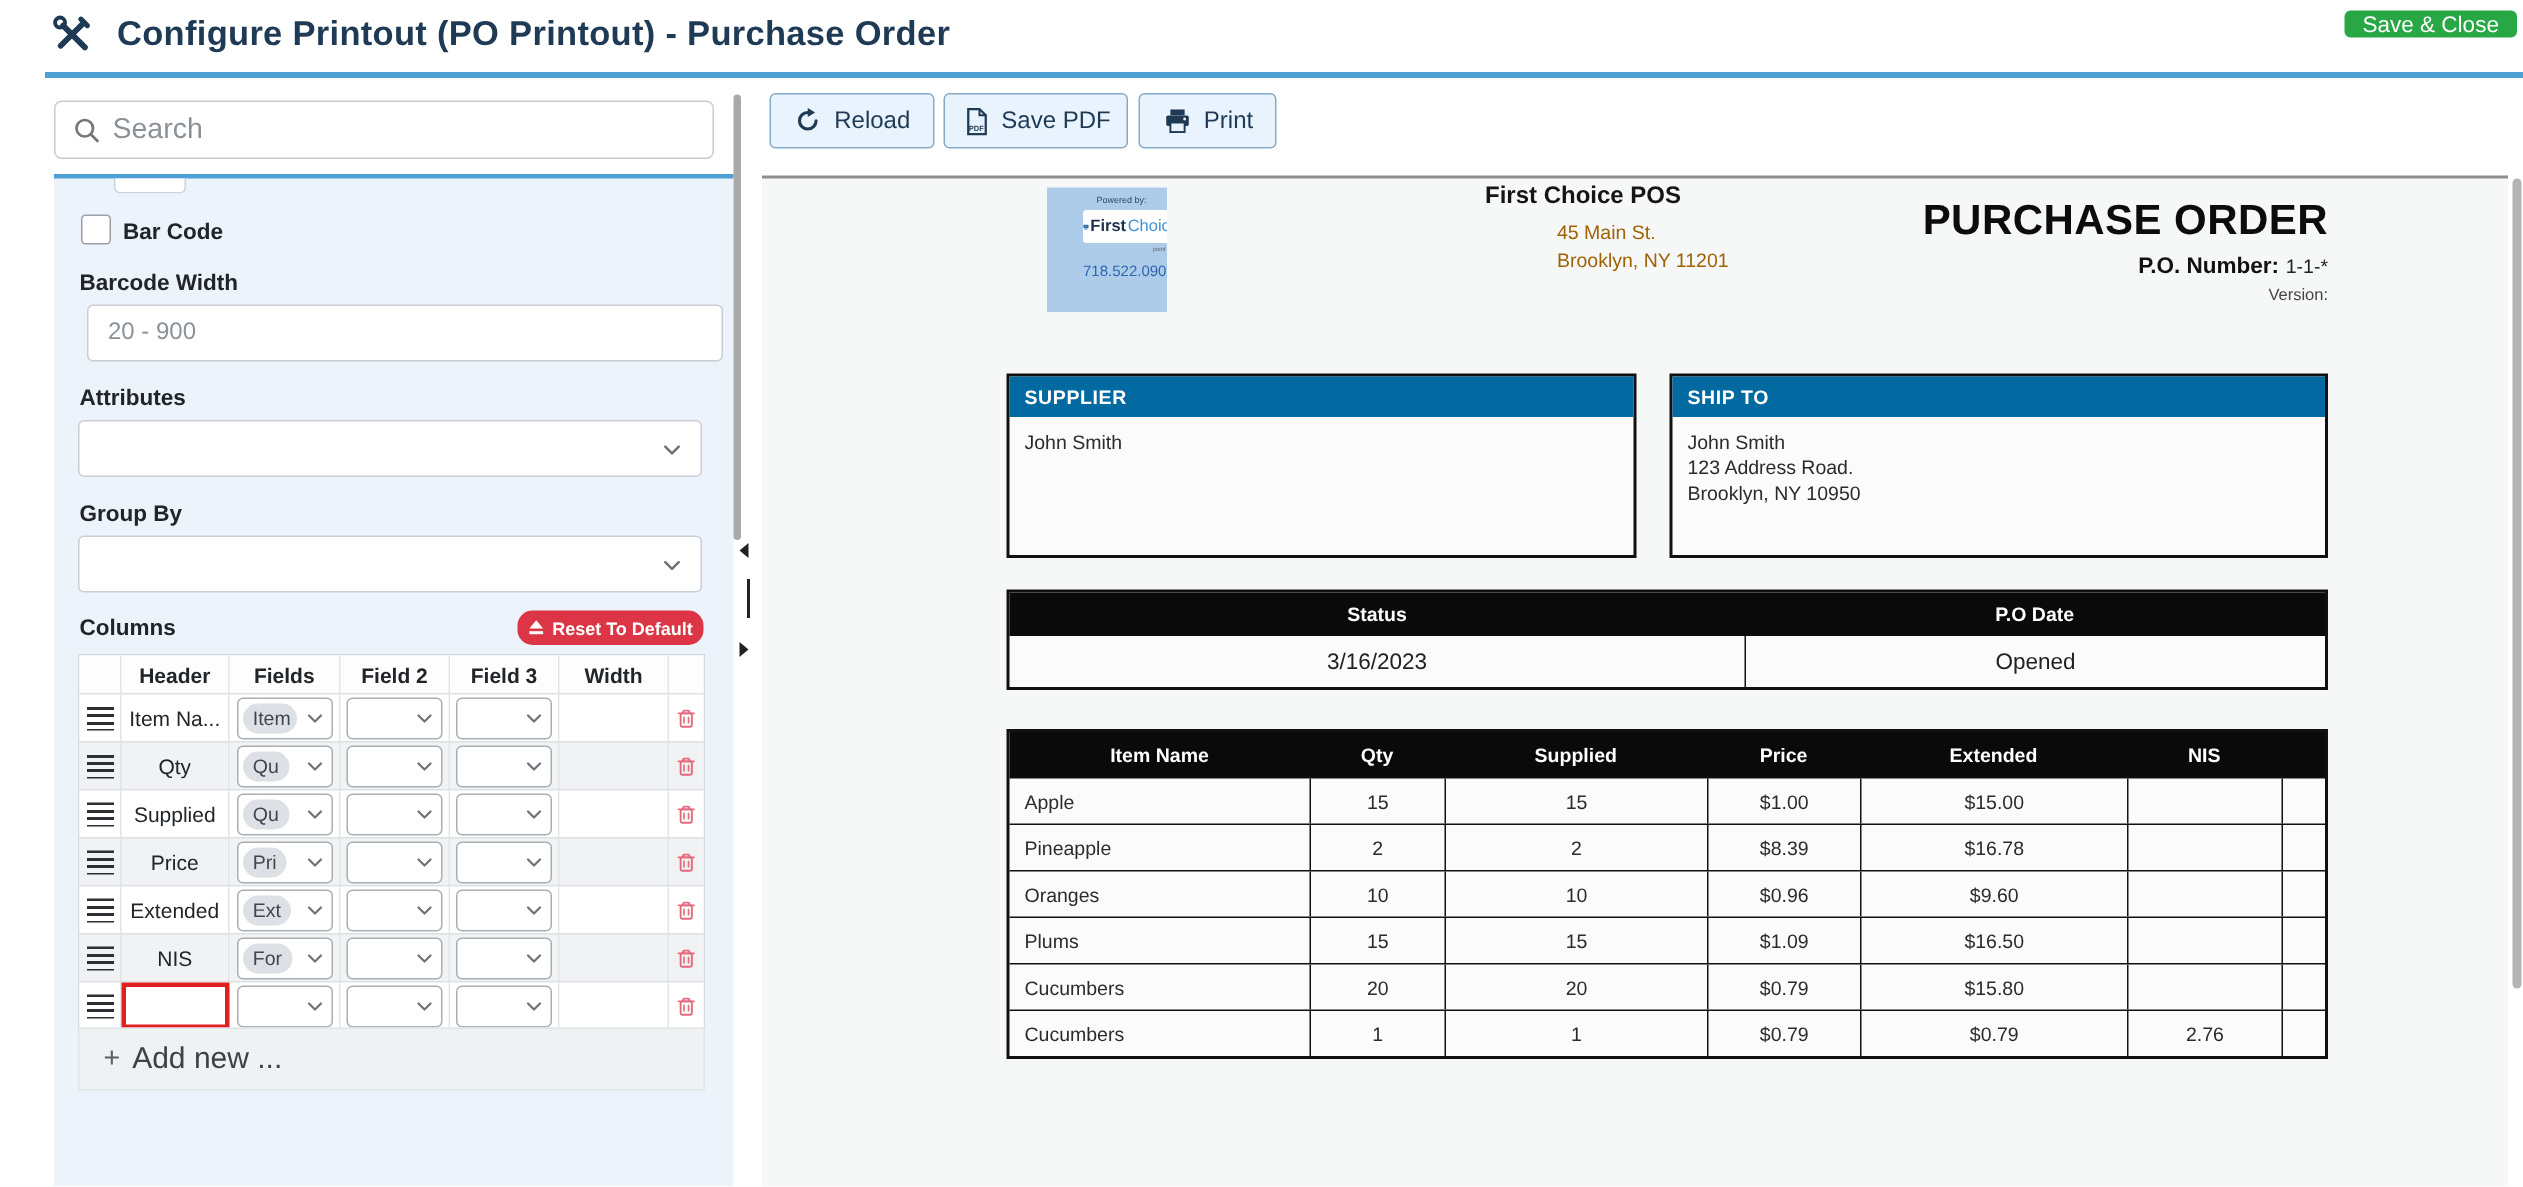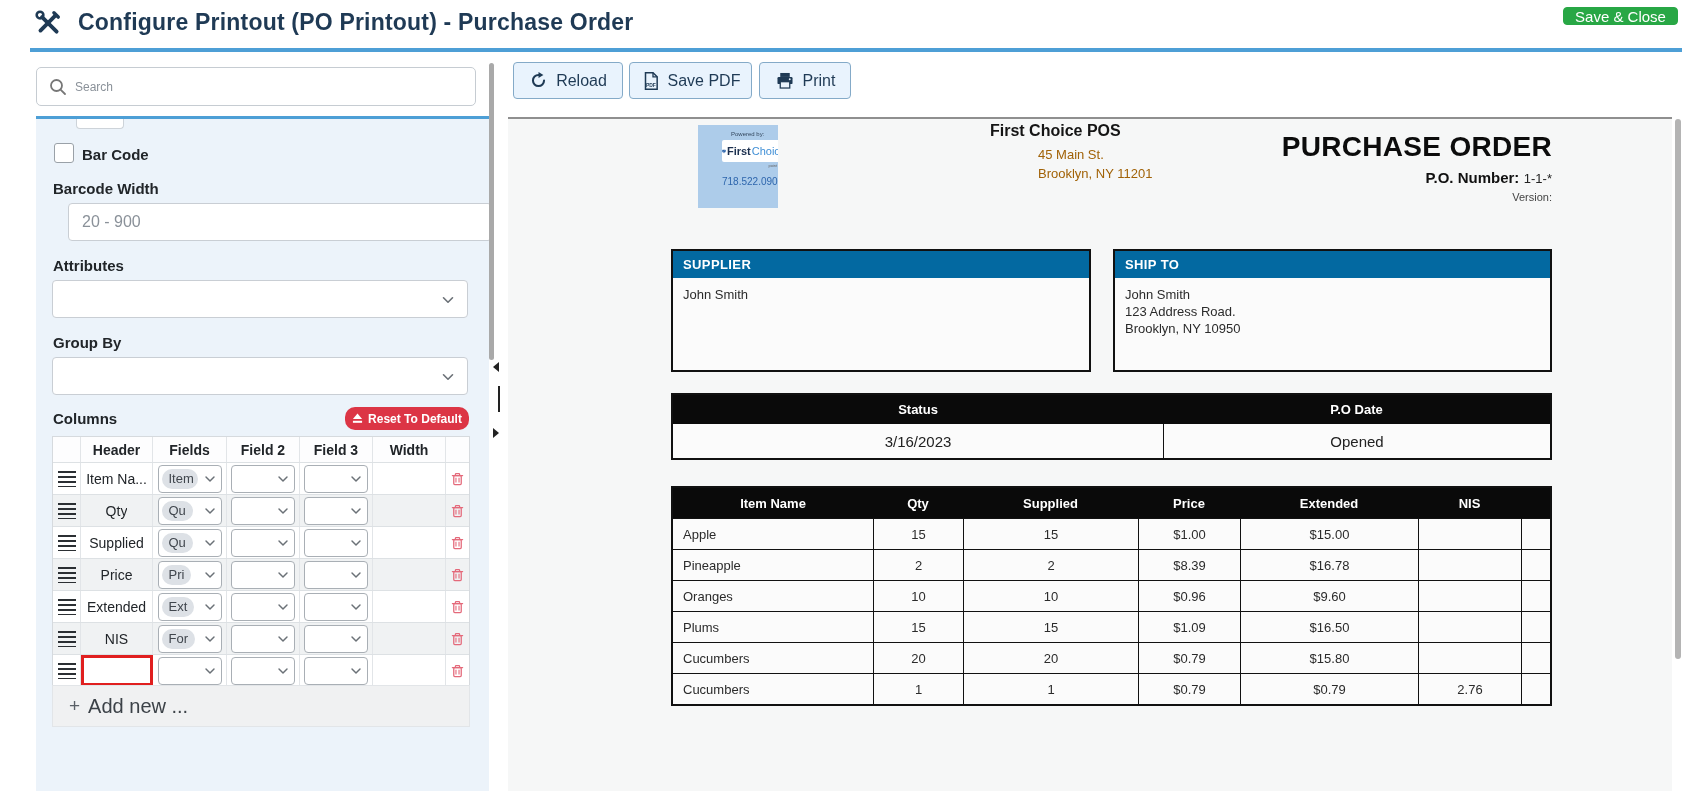--- a/index.html
+++ b/index.html
@@ -10,29 +10,29 @@
   .app-header { position:absolute; left:0; top:0; width:1682px; height:48px; background:#fff; }
   .tools-ico { position:absolute; left:34px; top:9px; width:28px; height:28px; }
   .app-title { position:absolute; left:78px; top:9px; font-size:23px; font-weight:700; color:#1f3a55; letter-spacing:.2px; }
   .save-close { position:absolute; left:1563px; top:7px; width:115px; height:18px; background:#28a745; color:#fff;
     border:1px solid #28a745; border-radius:4px; font-size:15px; display:flex; align-items:center; justify-content:center; cursor:pointer; }
   .blue-rule { position:absolute; left:30px; top:48px; width:1652px; height:4px; background:#4d9fd6; }
 
   
   .search-box { position:absolute; left:36px; top:67px; width:440px; height:39px; border:1px solid #c6ccd2; border-radius:5px; background:#fff; }
   .search-box svg { position:absolute; left:11px; top:9px; }
-  .search-box input { position:absolute; left:38px; top:1px; width:395px; height:35px; border:none; outline:none; font-size:12px; color:#333; background:transparent; font-family:"Liberation Sans",sans-serif; }
+  .search-box input { position:absolute; left:38px; top:1px; width:395px; height:35px; border:none; outline:none; font-size:19px; color:#333; background:transparent; font-family:"Liberation Sans",sans-serif; }
   .search-box input::placeholder { color:#8a9199; }
 
   .side-panel { position:absolute; left:36px; top:116px; width:453px; height:675px; background:#ecf3fa; border-top:3px solid #4d9fd6; }
   .panel-fragment { position:absolute; left:76px; top:119px; width:48px; height:10px; background:#fff; border:1px solid #cdd3d9; border-top:none; border-radius:0 0 4px 4px; }
 
   .cbx { position:absolute; left:54px; top:143px; width:20px; height:20px; background:#fff; border:1px solid #9aa1a8; border-radius:3px; cursor:pointer; }
   .lbl { position:absolute; font-size:15px; font-weight:700; color:#212529; }
-  .inp { position:absolute; left:68px; width:424px; height:38px; background:#fff; border:1px solid #c9ced4; border-radius:4px; font-size:16px; color:#333; padding:0 13px; font-family:"Liberation Sans",sans-serif; }
+  .inp { position:absolute; left:58px; width:424px; height:38px; background:#fff; border:1px solid #c9ced4; border-radius:4px; font-size:16px; color:#333; padding:0 13px; font-family:"Liberation Sans",sans-serif; }
   .inp::placeholder { color:#8a9199; }
   .sel { position:absolute; left:52px; width:416px; height:38px; background:#fff; border:1px solid #c9ced4; border-radius:4px; cursor:pointer; }
   .sel svg { position:absolute; right:10px; top:10px; }
 
   .reset-btn { position:absolute; left:345px; top:407px; width:124px; height:23px; background:#dc3545; border-radius:10px; color:#fff;
     font-size:12px; font-weight:700; display:flex; align-items:center; justify-content:center; gap:5px; cursor:pointer; }
 
   
   .ctable { position:absolute; left:52px; top:436px; width:418px; background:#fff; border:1px solid #d6dade; }
   .crow { display:grid; grid-template-columns:28px 72px 74px 73px 73px 73px 23px; height:32px; border-top:1px solid #dde1e4; background:#fff; }

